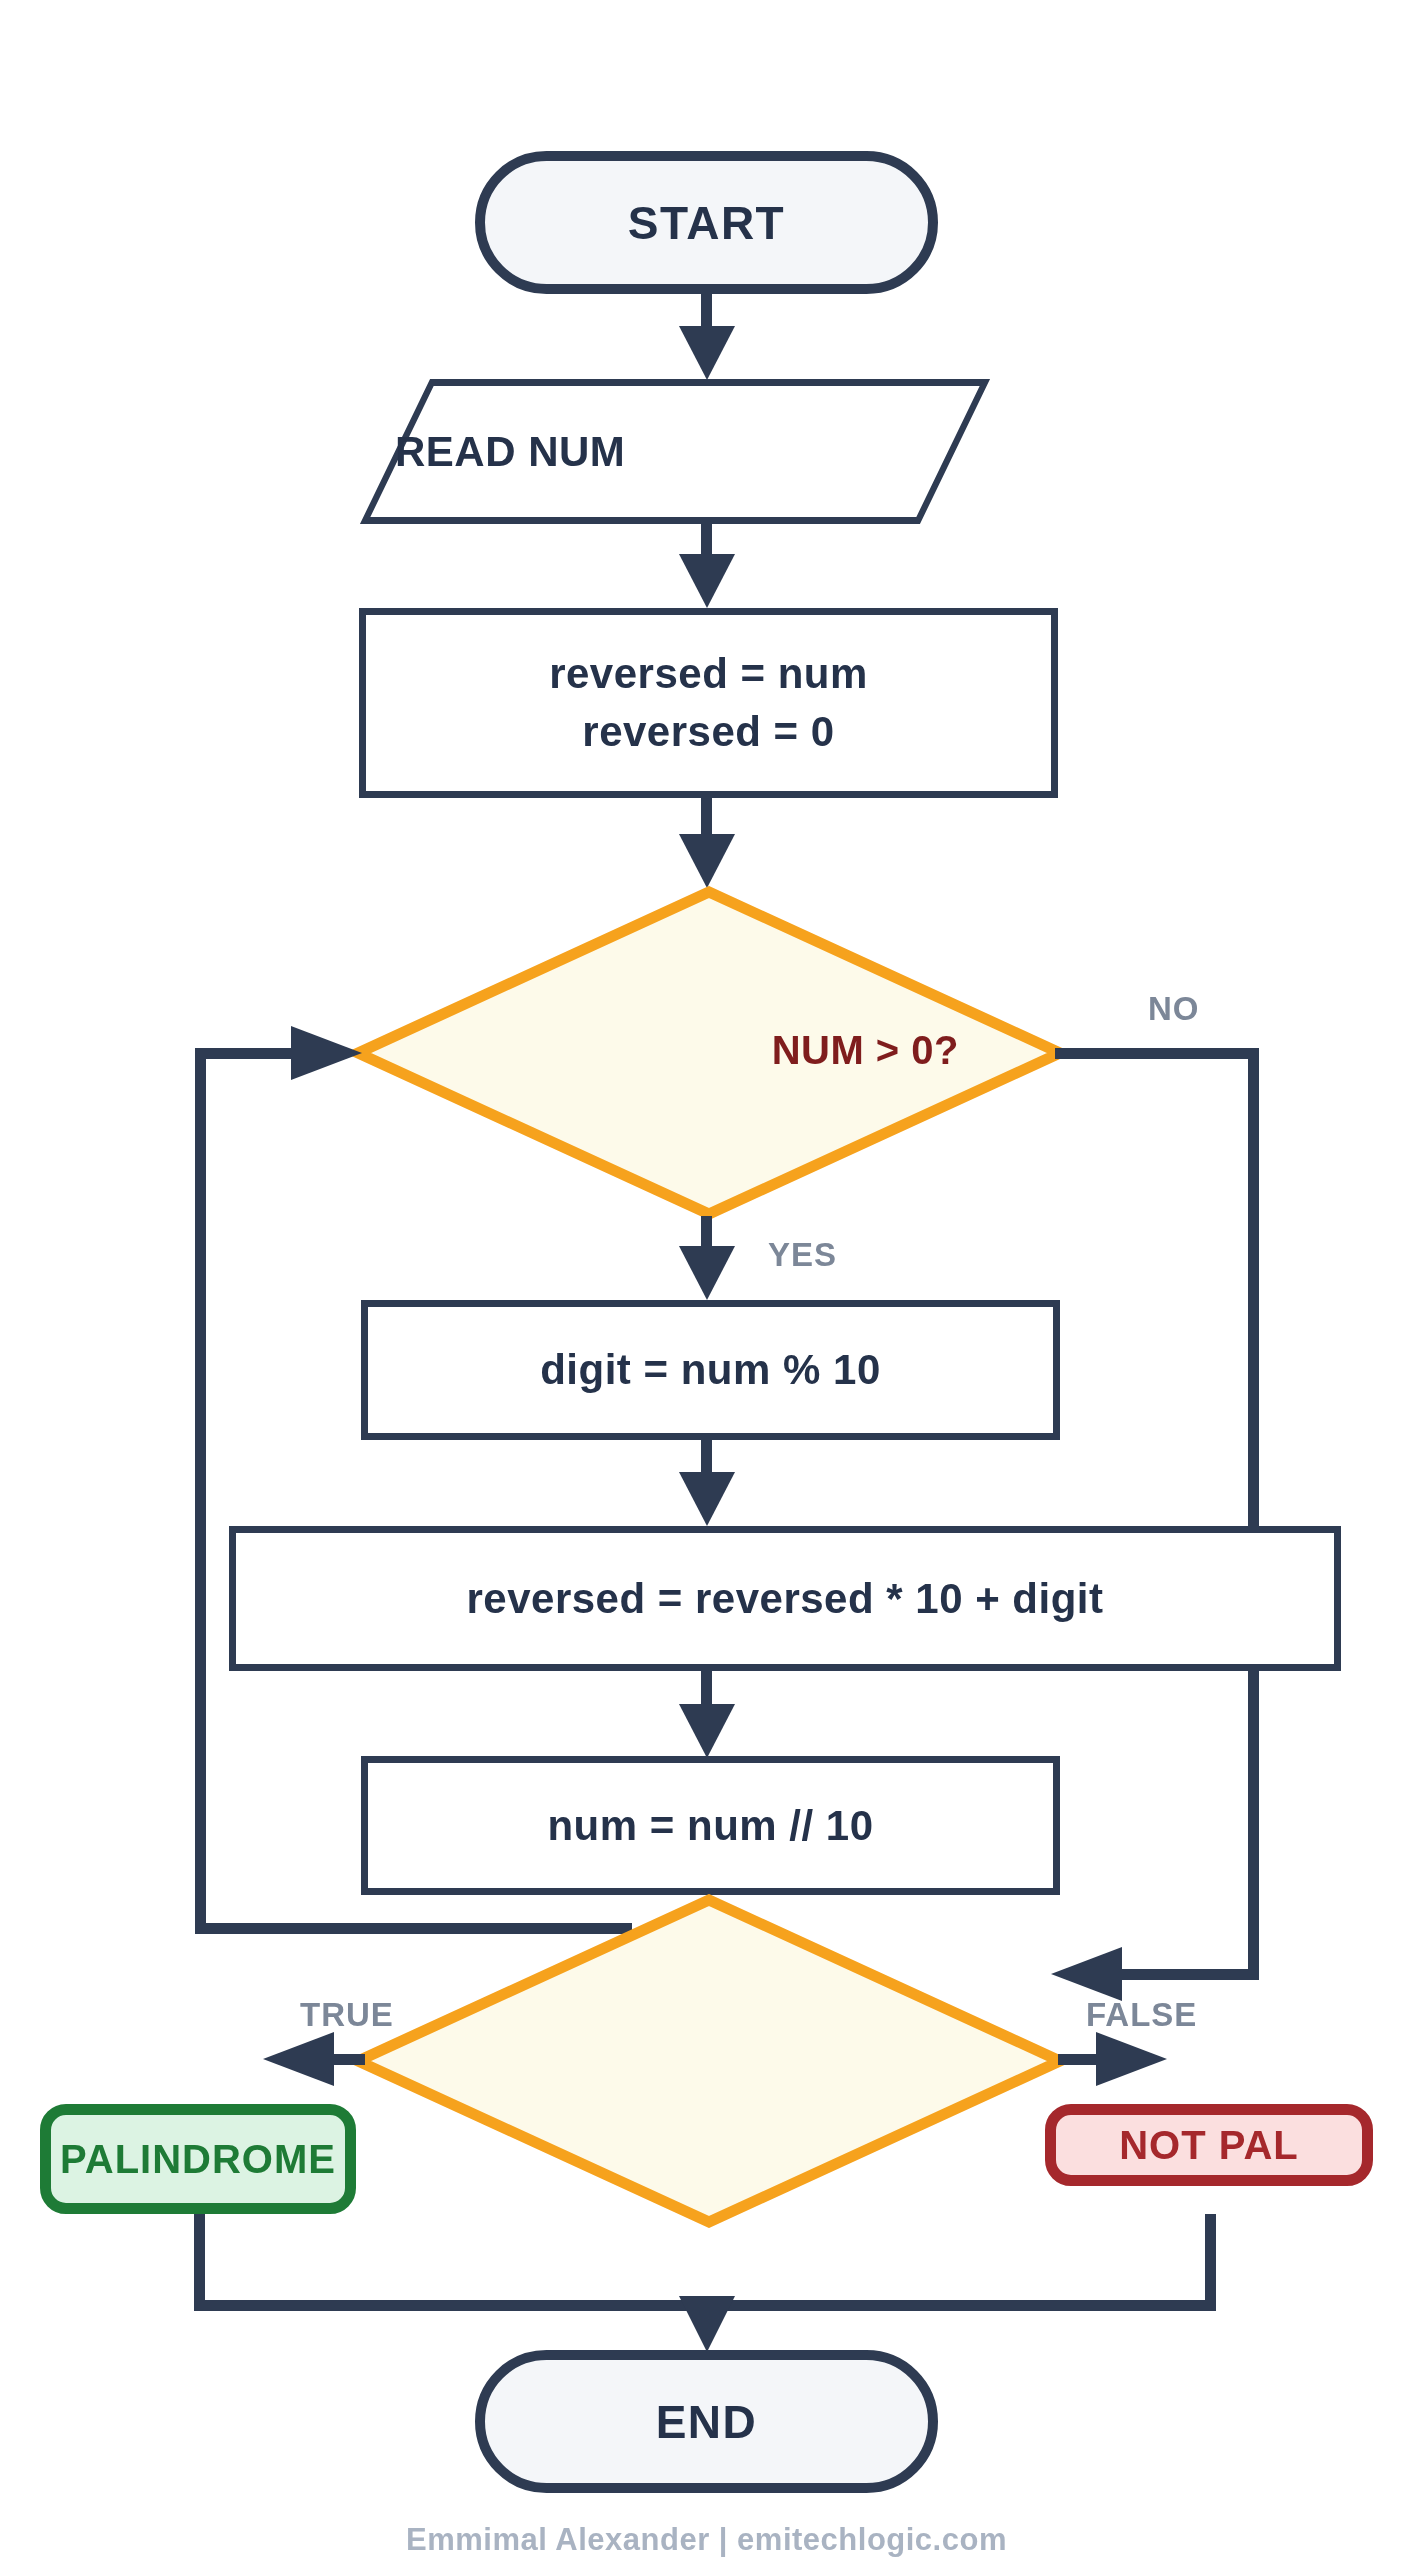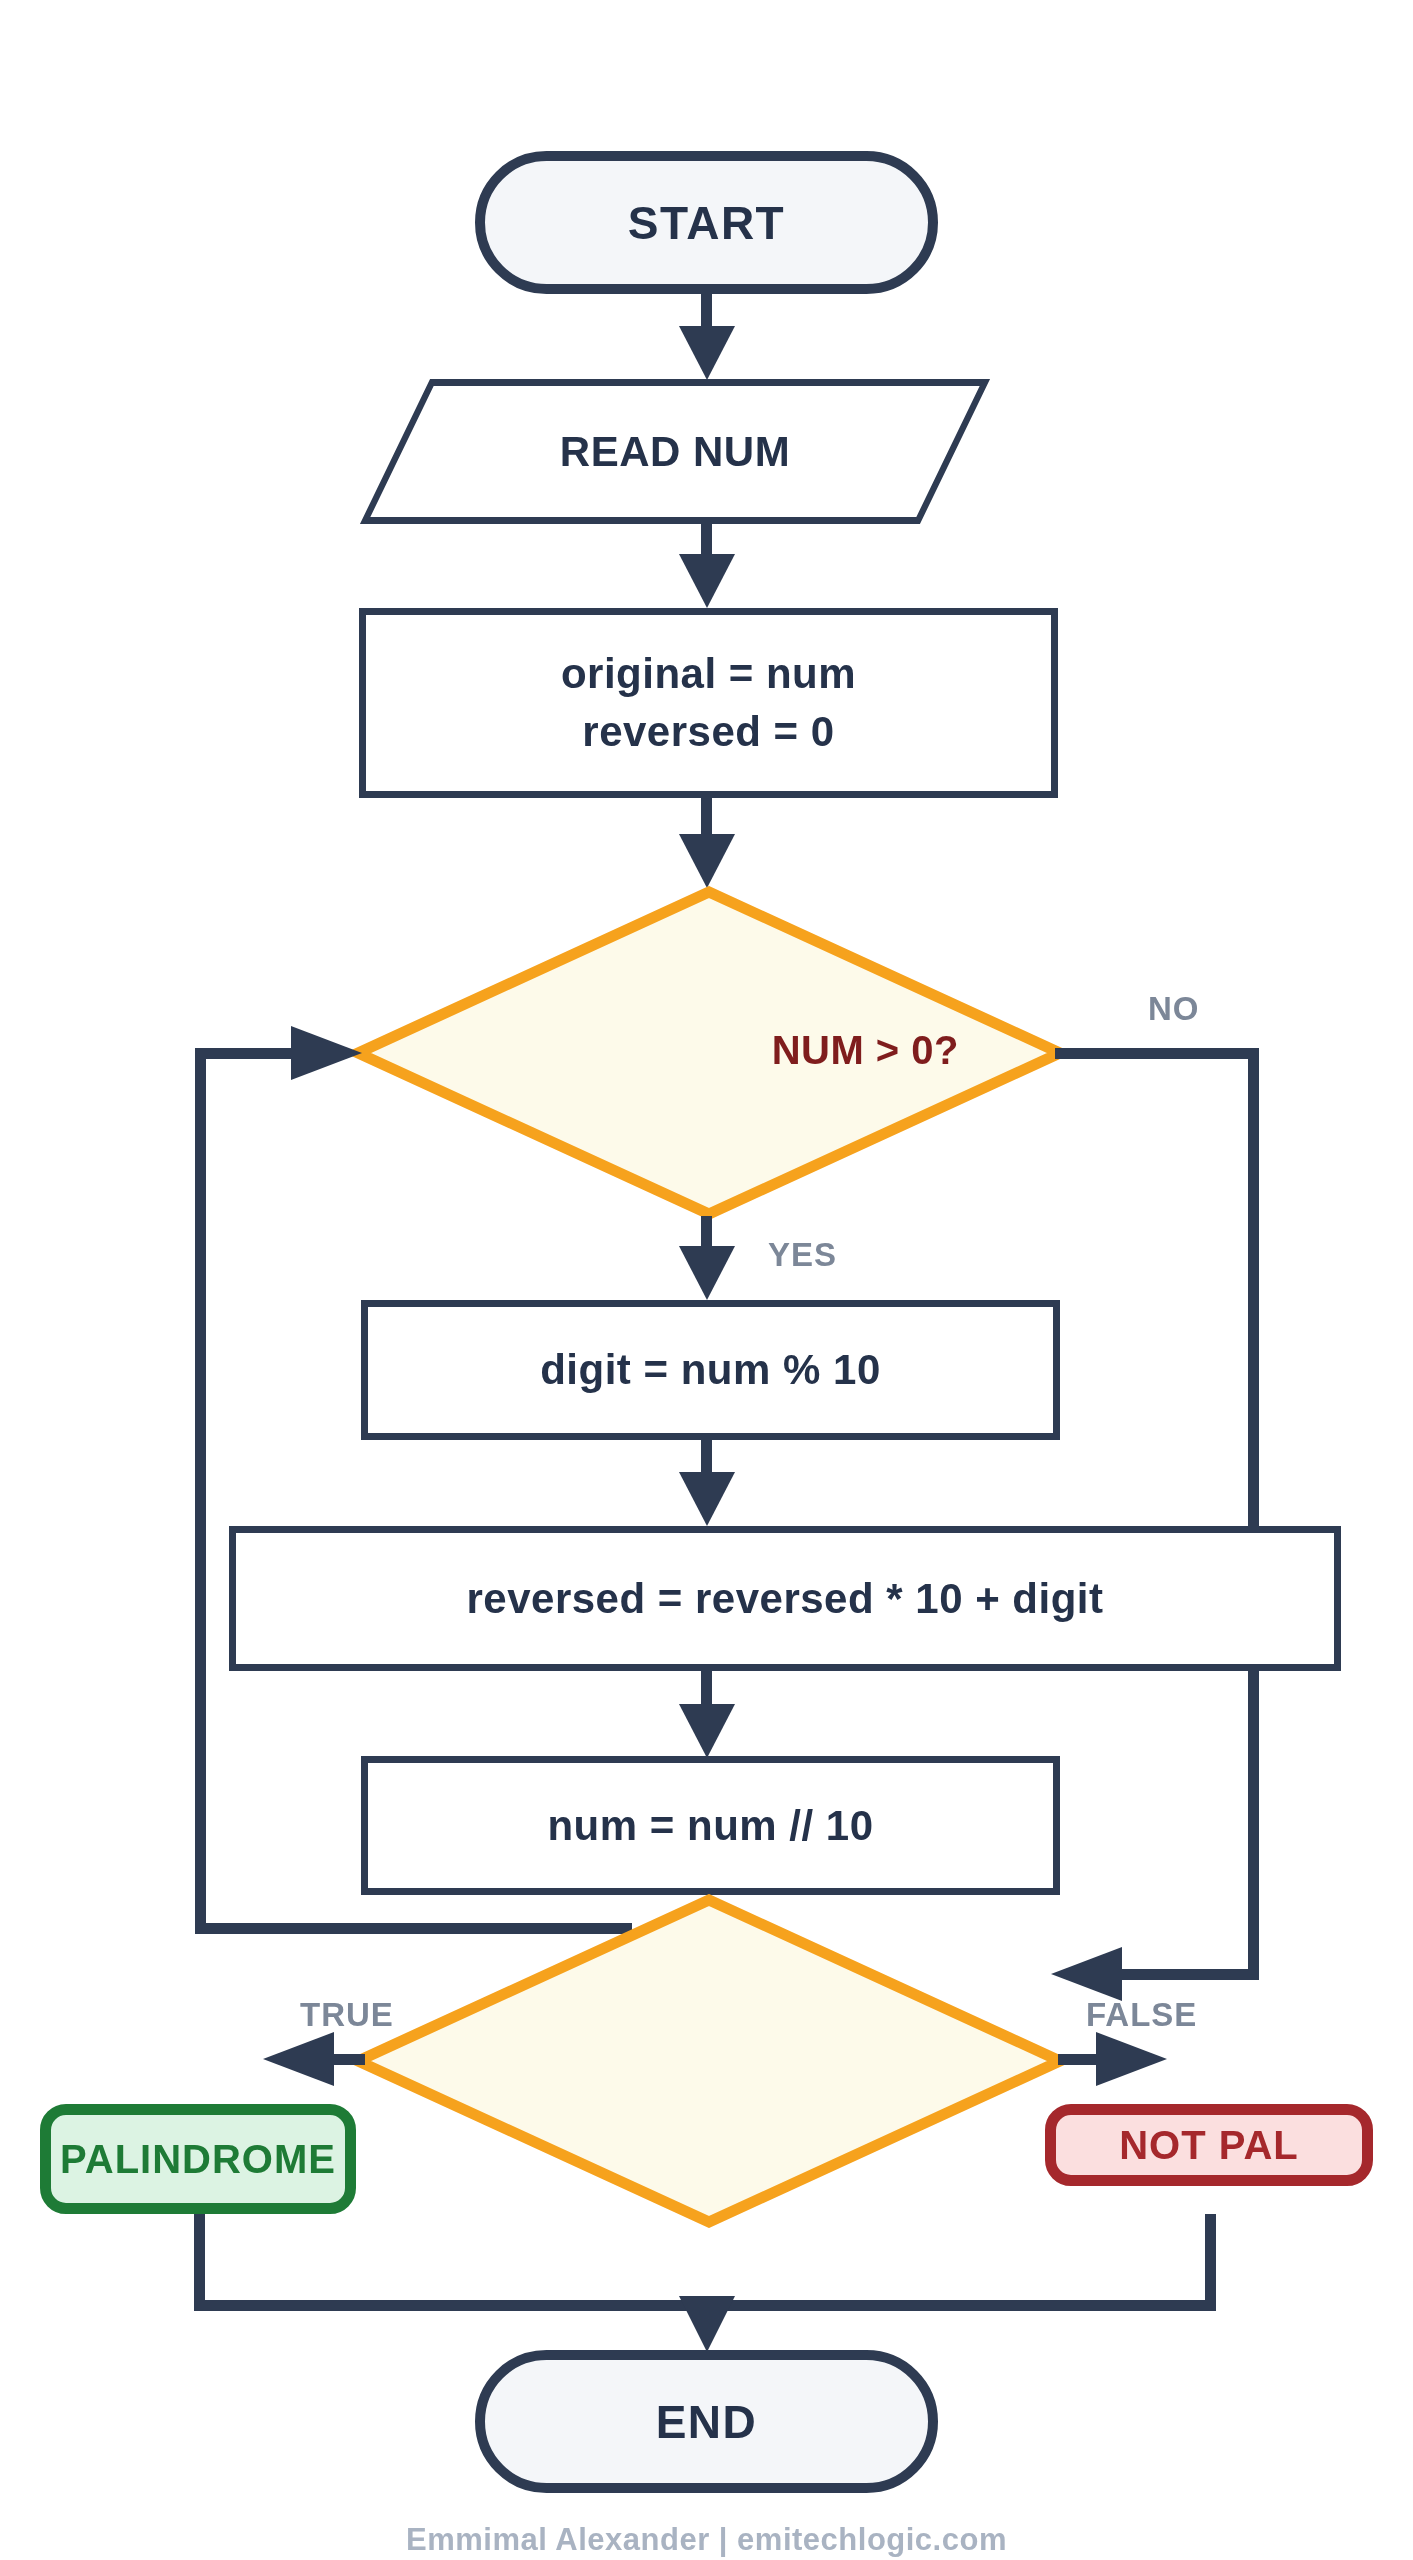--- a/index.html
+++ b/index.html
@@ -29,21 +29,21 @@
     flex-direction:column;
     color:#25324A;font-size:42px;letter-spacing:.5px;
     line-height:58px;text-align:center;
   }
   .para-shape{
     background:#FFFFFF;
     border:7px solid #2E3B52;
     transform:skewX(-25.8deg);
   }
   .para-label{
-    display:flex;align-items:center;justify-content:center;
+    display:flex;align-items:center;justify-content:flex-start;
     color:#25324A;font-size:42px;letter-spacing:.5px;
   }
   .diamond-label{
     text-align:right;
     color:#7f1d1d;font-size:40px;letter-spacing:.5px;
   }
   .result{
     border-radius:26px;
     display:flex;align-items:center;justify-content:center;
     font-size:40px;letter-spacing:1px;
@@ -77,21 +77,21 @@
 
   <div class="abs para-shape" style="left:395px;top:335px;width:560px;height:145px;"></div>
   <div class="abs para-label" style="left:395px;top:335px;width:560px;height:145px;">
     <span>READ NUM</span>
   </div>
 
   <div class="abs line" style="left:701px;top:480px;width:11px;height:34px;"></div>
   <div class="abs arr down" style="left:679px;top:510px;"></div>
 
   <div class="abs process" style="left:359px;top:564px;width:699px;height:190px;">
-    <span>original = num</span>
+    <span>reversed = num</span>
     <span>reversed = 0</span>
   </div>
 
   <div class="abs line" style="left:701px;top:754px;width:11px;height:38px;"></div>
   <div class="abs arr down" style="left:679px;top:790px;"></div>
 
   <svg class="abs" style="left:352px;top:842px;" width="714" height="334">
     <polygon points="357,6 708,167 357,328 6,167" fill="#FDFAEA" stroke="#F6A21D" stroke-width="11"></polygon>
   </svg>
   <div class="abs diamond-label" style="left:459px;top:984px;width:500px;">NUM &gt; 0?</div>

